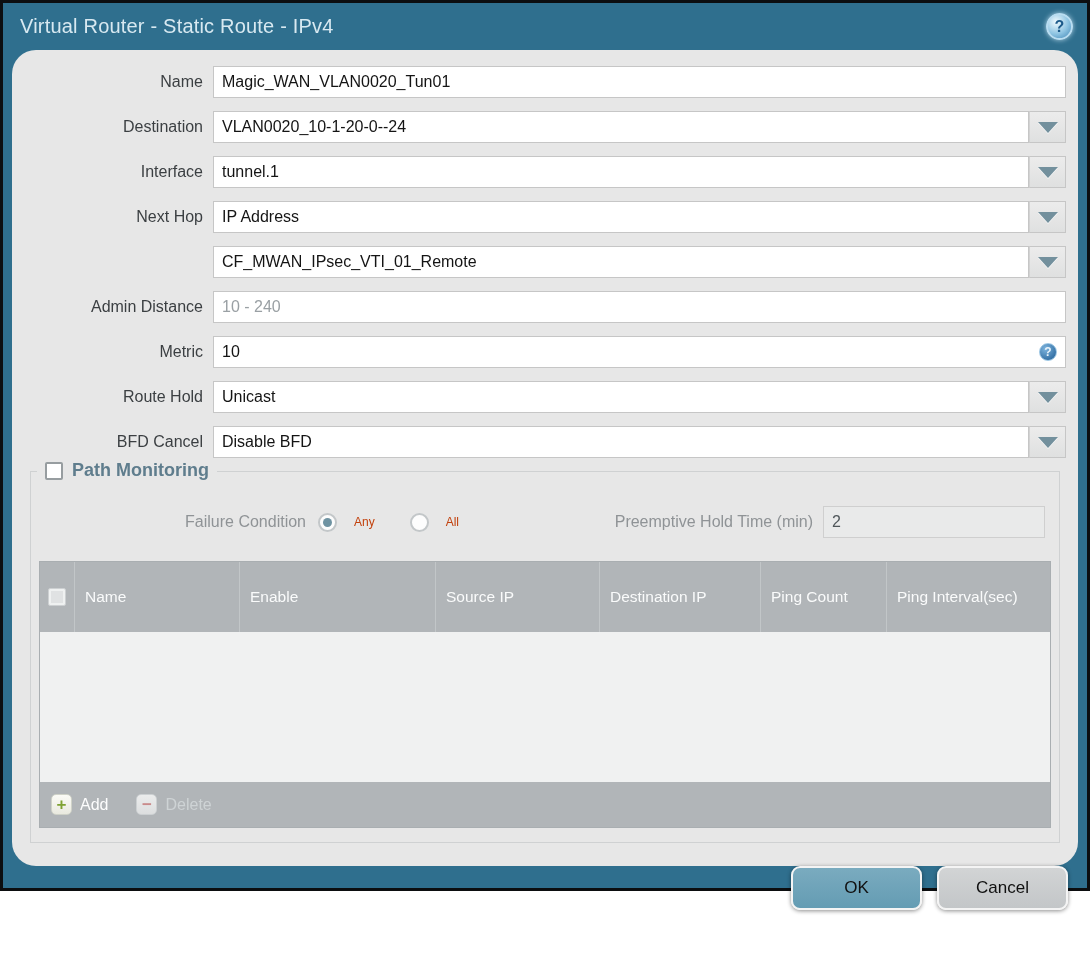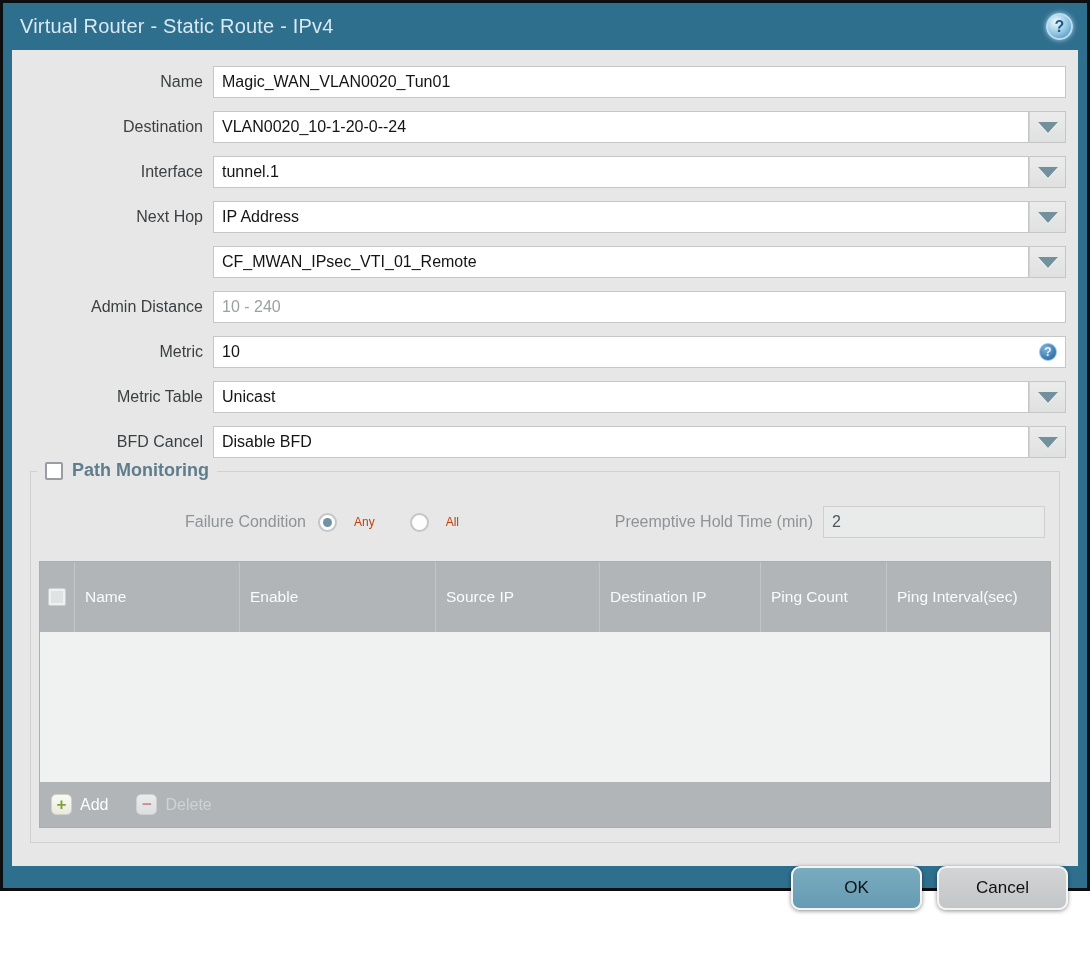--- a/index.html
+++ b/index.html
@@ -5,21 +5,21 @@
   * { margin:0; padding:0; box-sizing:border-box; }
   html,body { width:1090px; height:955px; font-family:"Liberation Sans", sans-serif; }
   .window { width:1090px; height:891px; background:#2f6f8e; border:3px solid #0c0e10; display:flex; flex-direction:column; }
   .titlebar { height:47px; flex:0 0 auto; display:flex; align-items:center; padding:0 14px 0 17px; }
   .title { color:#d8e9f1; font-size:20px; letter-spacing:.2px; }
   .help-badge { margin-left:auto; width:27px; height:27px; border-radius:50%;
     background:radial-gradient(circle at 35% 30%, #f0fafe, #8ec4e2 55%, #3e85b5);
     border:2px solid #b9ddf1; box-shadow:0 0 5px rgba(210,235,250,.8);
     display:flex; align-items:center; justify-content:center;
     color:#1c5a8a; font-size:16px; font-weight:bold; cursor:pointer; }
-  .content { margin:0 9px; background:#e7e7e7; height:816px; flex:0 0 auto; padding-top:16px; overflow:hidden; }
+  .content { margin:0 9px; background:#e7e7e7; height:816px; flex:0 0 auto; padding-top:16px; overflow:hidden;border-radius:24px; }
 
   .row { display:flex; align-items:center; margin:0 12px 13px 0; height:32px; }
   .row .lbl { width:201px; text-align:right; padding-right:10px; font-size:16px; color:#3b3f42; flex:0 0 auto; }
   .fieldwrap { flex:1; display:flex; position:relative; height:32px; }
   .tbox { flex:1; background:#ffffff; border:1px solid #c6c6c6; height:32px; line-height:30px;
           padding:0 34px 0 8px; font-size:16px; color:#141414; white-space:nowrap; overflow:hidden; }
   .tbox.noicon { padding-right:8px; }
   .tbox .ph { color:#9aa0a4; }
   .ddbtn { width:37px; height:32px; flex:0 0 auto; background:linear-gradient(#ececec,#dfe0e0);
            border:1px solid #c6c6c6; border-left:1px solid #d2d2d2; display:flex; align-items:center; justify-content:center; cursor:pointer; }
@@ -133,21 +133,21 @@
 
     <div class="row">
       <div class="lbl">Metric</div>
       <div class="fieldwrap">
         <div class="tbox">10</div>
         <div class="mini-help">?</div>
       </div>
     </div>
 
     <div class="row">
-      <div class="lbl">Metric Table</div>
+      <div class="lbl">Route Hold</div>
       <div class="fieldwrap">
         <div class="tbox noicon">Unicast</div>
         <div class="ddbtn">
             <span class="tri"></span>
           </div>
       </div>
     </div>
 
     <div class="row">
       <div class="lbl">BFD Cancel</div>

